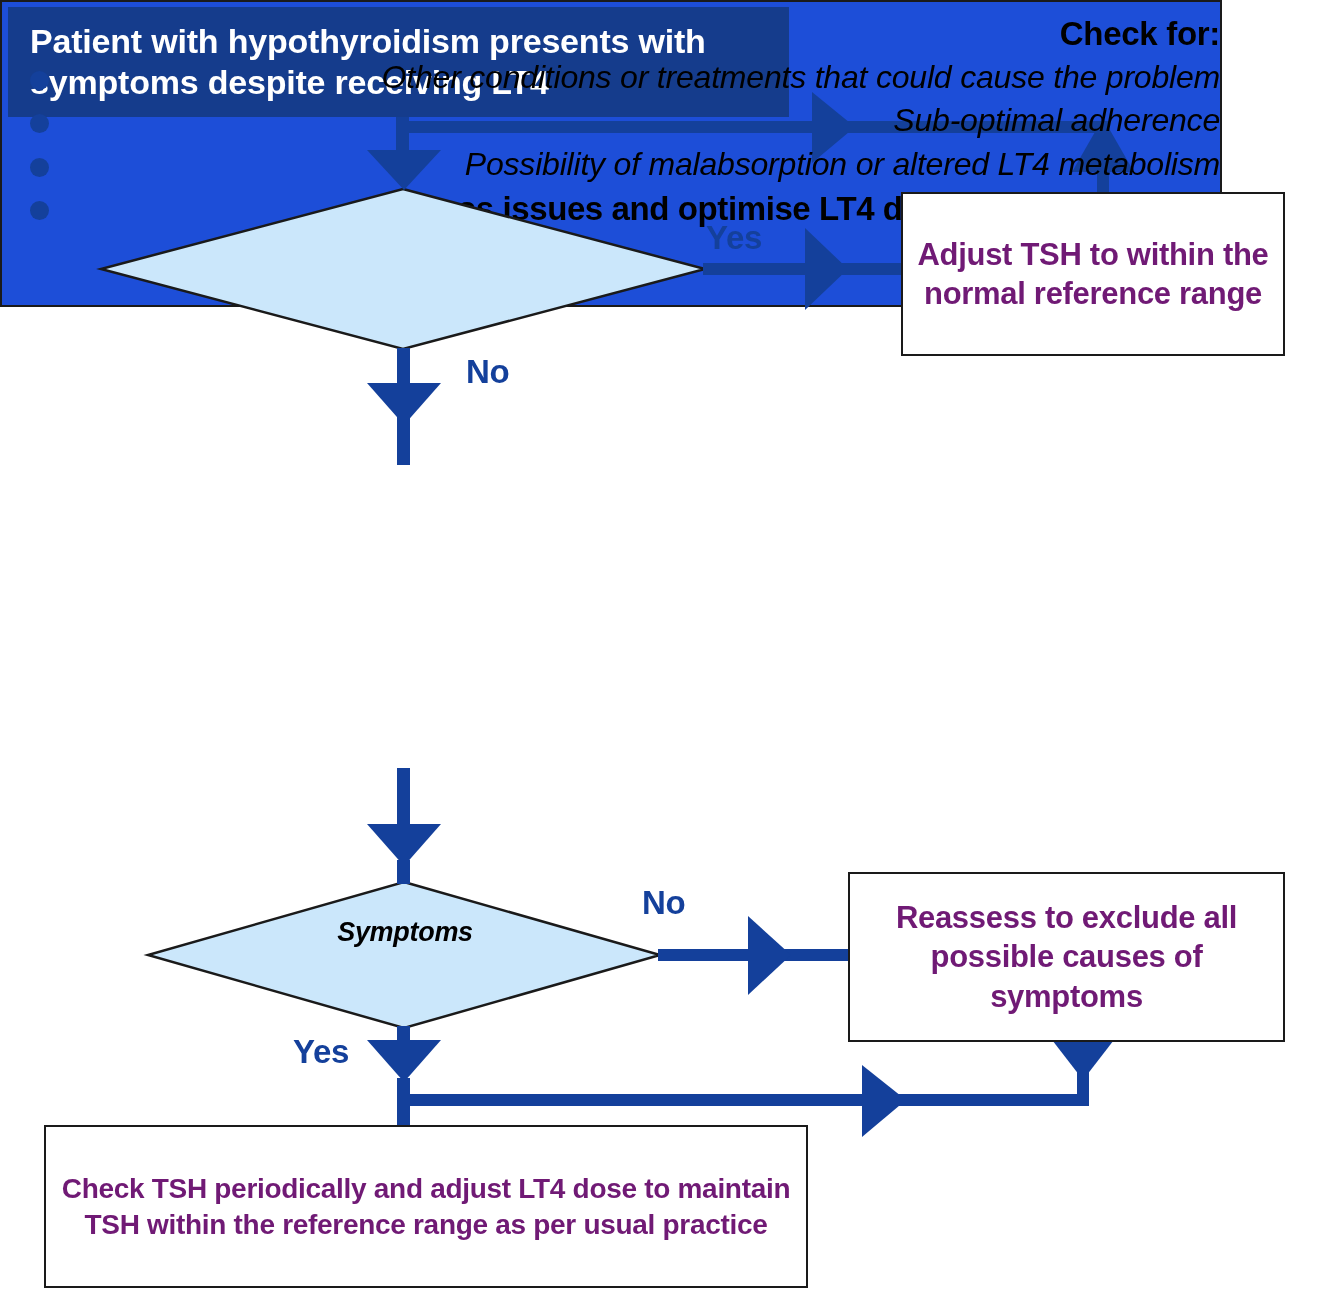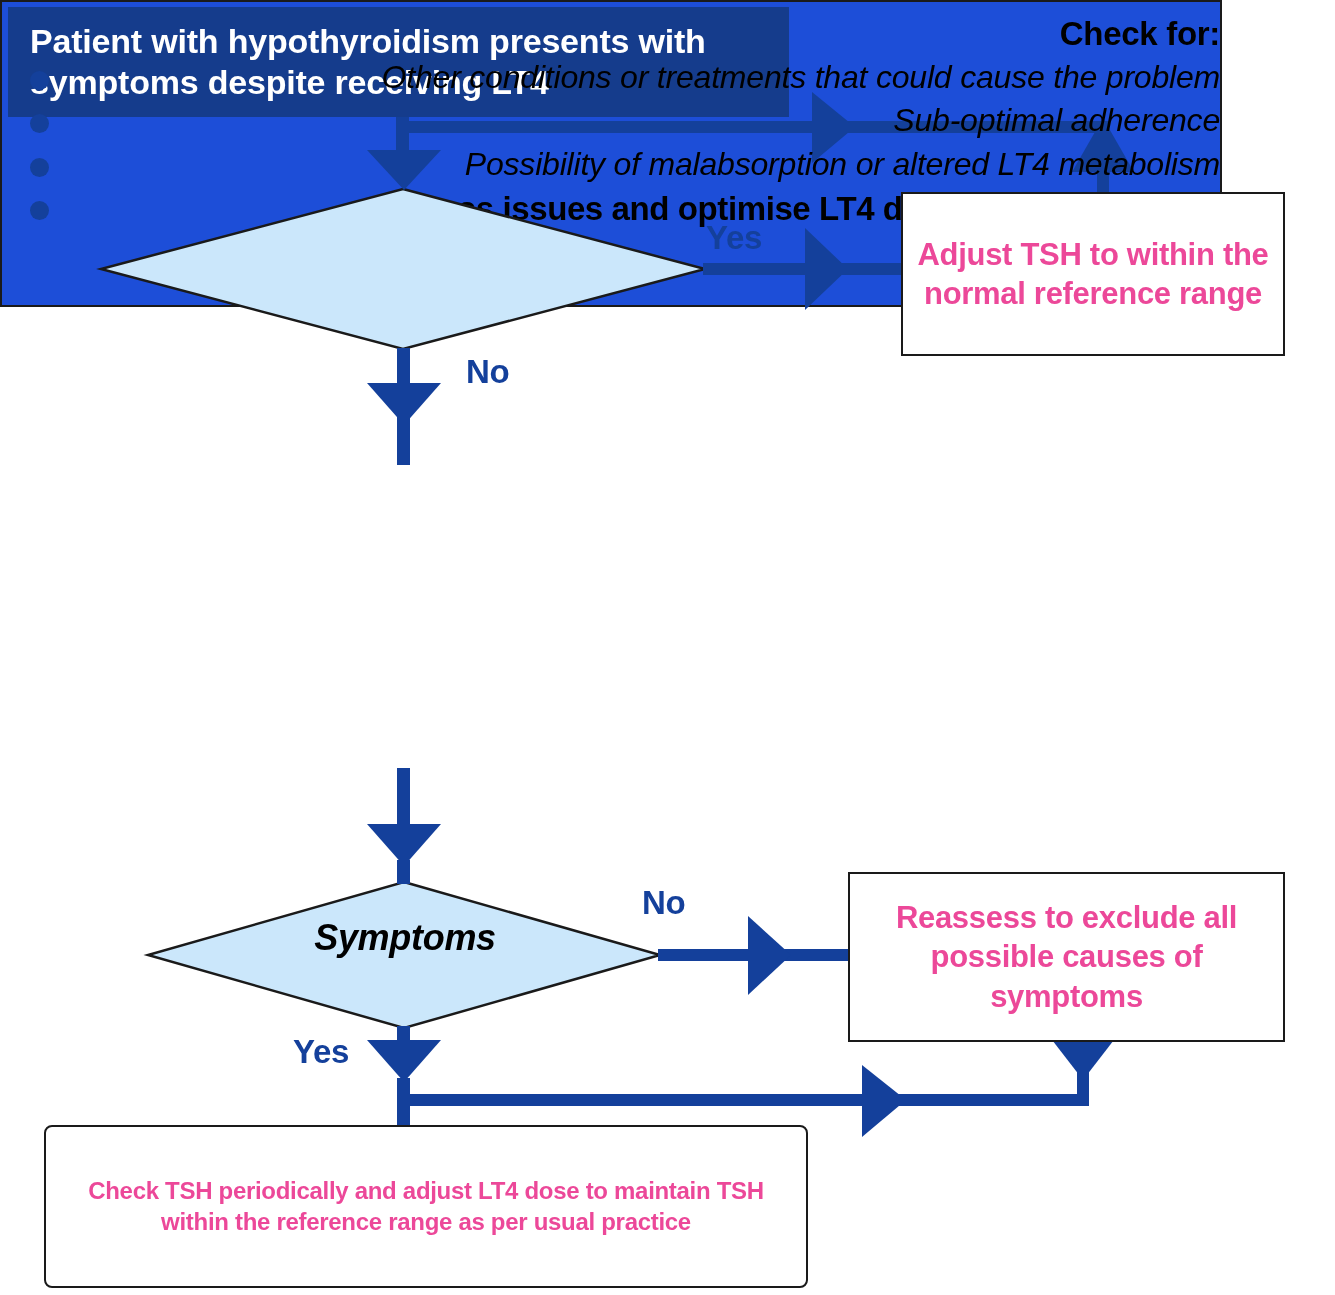--- a/index.html
+++ b/index.html
@@ -47,21 +47,21 @@
     padding: 2px 0 2px 22px;
     justify-content: flex-start;
     text-align: left;
     letter-spacing: -0.2px;
   }
 
   
   .proc-box {
     background: #ffffff;
     border: 2.5px solid #1a1a1a;
-    color: #ec4899;
+    color: #701a75;
     font-weight: bold;
     font-size: 31px;
     line-height: 1.26;
     letter-spacing: -0.3px;
     padding: 2px 10px;
   }
   #adjust-tsh-box {
     left: 901px;
     top: 192px;
     width: 384px;
@@ -71,22 +71,21 @@
     left: 848px;
     top: 872px;
     width: 437px;
     height: 170px;
   }
   #final-box {
     left: 44px;
     top: 1125px;
     width: 764px;
     height: 163px;
-    font-size: 24px;
-    border-radius: 8px;
+    font-size: 28px;
   }
 
   
   #checkfor-box {
     left: 47px;
     top: 463px;
     width: 1222px;
     height: 307px;
     background: #1d4ed8;
     border: 2.5px solid #1a1a1a;
@@ -149,21 +148,21 @@
   #diamond1-label {
     left: 103px;
     top: 245px;
     width: 600px;
     font-size: 35px;
   }
   #diamond2-label {
     left: 150px;
     top: 917px;
     width: 510px;
-    font-size: 36px;
+    font-size: 27px;
   }
 
   
   .edge-label {
     position: absolute;
     font-weight: bold;
     color: #14409B;
     font-size: 33px;
     letter-spacing: -0.3px;
   }

